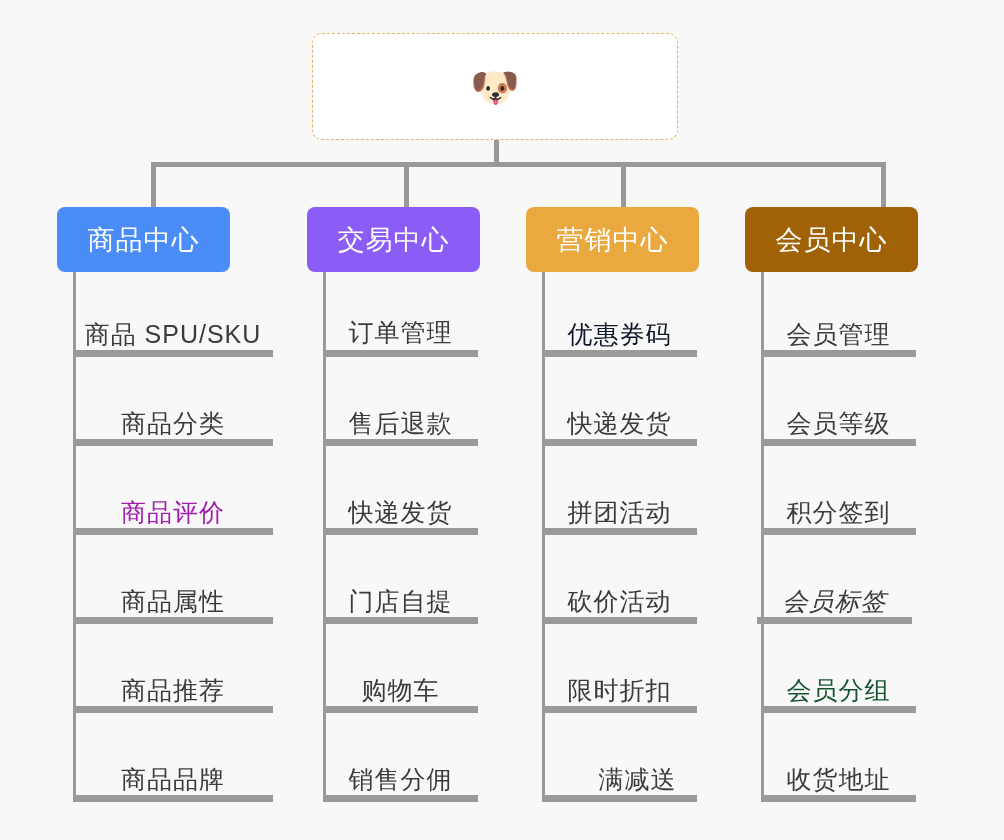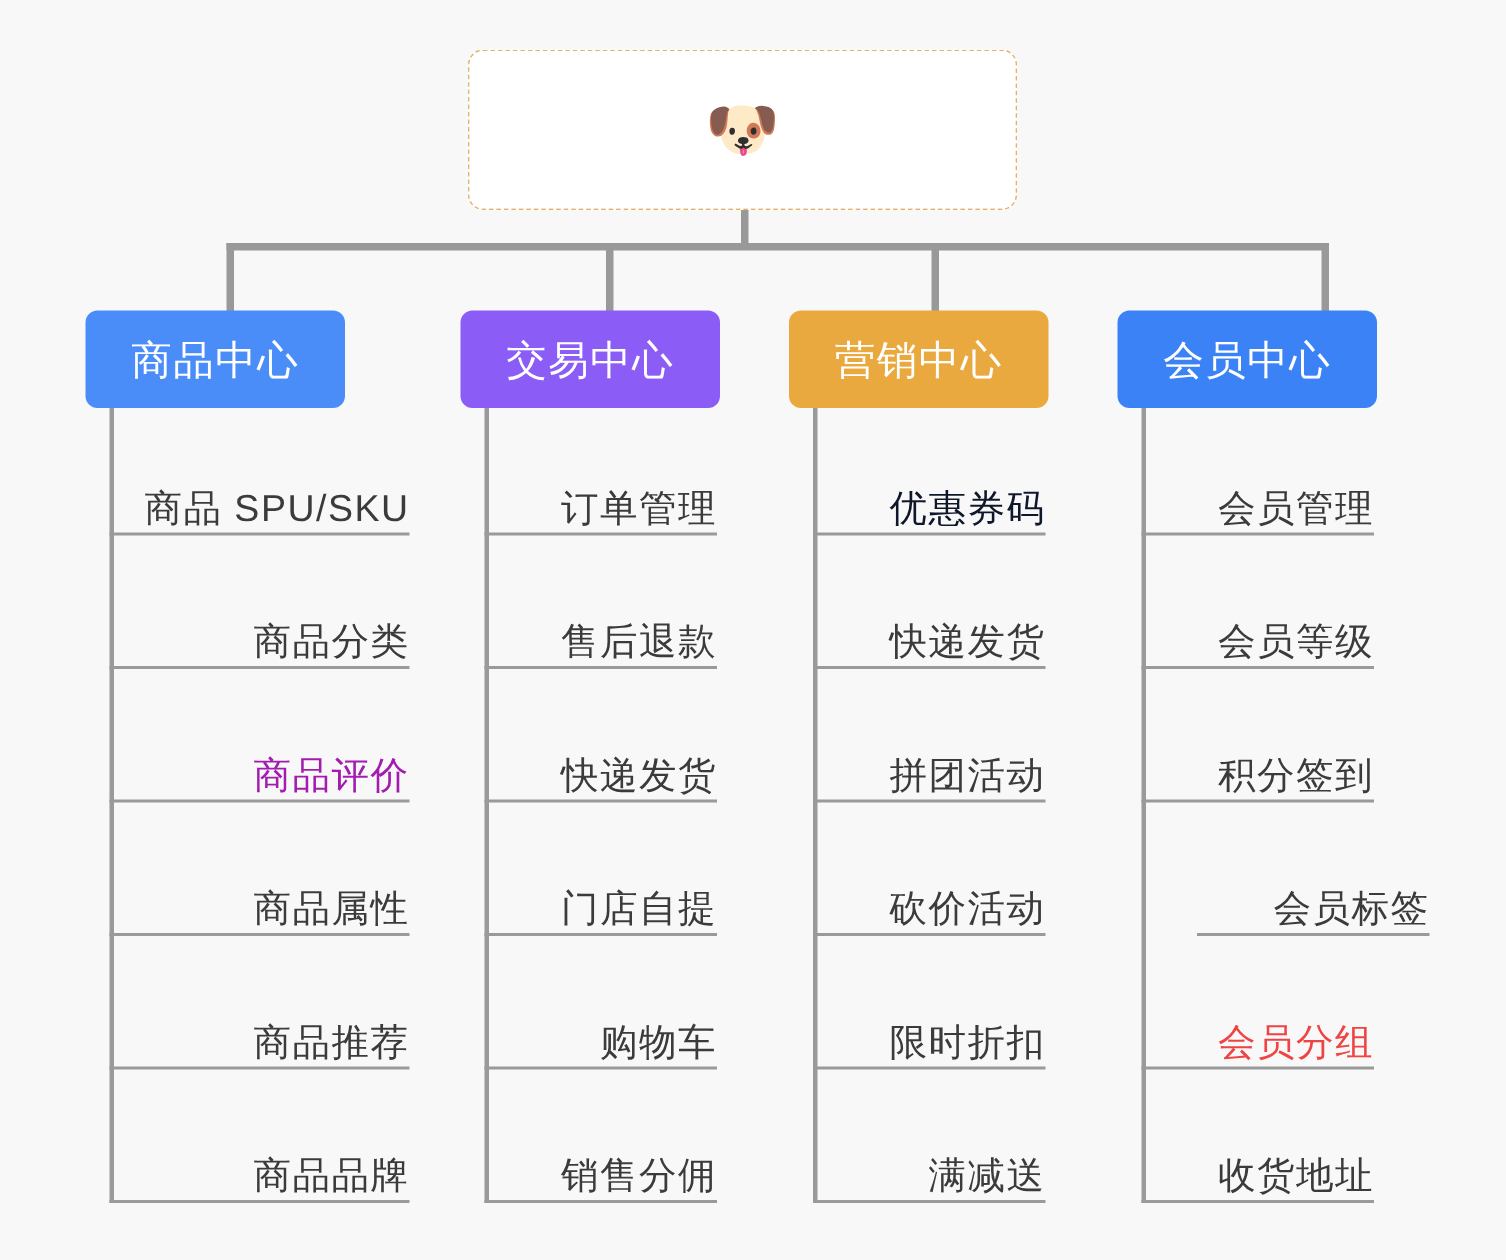--- a/index.html
+++ b/index.html
@@ -94,24 +94,24 @@
     top: 272px;
     width: 3px;
     background: #9a9a9a;
   }
 
   
   .leaf {
     position: absolute;
     height: 53px;
     box-sizing: border-box;
-    border-bottom: 2px solid #14532d;
+    border-bottom: 7px solid #14532d;
     display: flex;
     align-items: flex-end;
-    justify-content: flex-end;
+    justify-content: center;
     padding-bottom: 2px;
   }
   .leaf-label {
     font-size: 25px;
     color: #3b3b3b;
     white-space: nowrap;
     letter-spacing: 1px;
     line-height: 1.1;
   }
 </style>
@@ -150,21 +150,21 @@
       </div>
       <div class="leaf" style="left: 73px; top: 749px; width: 200px; border-bottom-color: rgb(154, 154, 154);">
         <span class="leaf-label" style="color: rgb(59, 59, 59);">商品品牌</span>
       </div>
       <div class="conn conn-drop" style="left: 404px; background: rgb(153, 153, 153);"></div>
       <div class="cat-header" style="left: 307px; background: #8b5cf6;">
         <span>交易中心</span>
       </div>
       <div class="trunk" style="left: 323px; height: 530px; background: rgb(154, 154, 154);"></div>
       <div class="leaf" style="left: 323px; top: 304px; width: 155px; border-bottom-color: rgb(154, 154, 154);">
-        <span class="leaf-label" style="color: rgb(59, 59, 59);">订单管理</span>
+        <span class="leaf-label" style="color: rgb(59, 59, 59); font-family: Liberation Mono, monospace;">订单管理</span>
       </div>
       <div class="leaf" style="left: 323px; top: 393px; width: 155px; border-bottom-color: rgb(154, 154, 154);">
         <span class="leaf-label" style="color: rgb(59, 59, 59);">售后退款</span>
       </div>
       <div class="leaf" style="left: 323px; top: 482px; width: 155px; border-bottom-color: rgb(154, 154, 154);">
         <span class="leaf-label" style="color: rgb(59, 59, 59);">快递发货</span>
       </div>
       <div class="leaf" style="left: 323px; top: 571px; width: 155px; border-bottom-color: rgb(154, 154, 154);">
         <span class="leaf-label" style="color: rgb(59, 59, 59);">门店自提</span>
       </div>
@@ -191,37 +191,37 @@
       <div class="leaf" style="left: 542px; top: 571px; width: 155px; border-bottom-color: rgb(154, 154, 154);">
         <span class="leaf-label" style="color: rgb(59, 59, 59);">砍价活动</span>
       </div>
       <div class="leaf" style="left: 542px; top: 660px; width: 155px; border-bottom-color: rgb(154, 154, 154);">
         <span class="leaf-label" style="color: rgb(59, 59, 59);">限时折扣</span>
       </div>
       <div class="leaf" style="left: 542px; top: 749px; width: 155px; border-bottom-color: rgb(154, 154, 154);">
         <span class="leaf-label" style="color: rgb(59, 59, 59); margin-left: 36px;">满减送</span>
       </div>
       <div class="conn conn-drop" style="left: 881px; background: rgb(153, 153, 153);"></div>
-      <div class="cat-header" style="left: 745px; background: #3b82f6;">
+      <div class="cat-header" style="left: 745px; background: #a16207;">
         <span>会员中心</span>
       </div>
       <div class="trunk" style="left: 761px; height: 530px; background: rgb(154, 154, 154);"></div>
       <div class="leaf" style="left: 761px; top: 304px; width: 155px; border-bottom-color: rgb(154, 154, 154);">
         <span class="leaf-label" style="color: rgb(59, 59, 59);">会员管理</span>
       </div>
       <div class="leaf" style="left: 761px; top: 393px; width: 155px; border-bottom-color: rgb(154, 154, 154);">
         <span class="leaf-label" style="color: rgb(59, 59, 59);">会员等级</span>
       </div>
       <div class="leaf" style="left: 761px; top: 482px; width: 155px; border-bottom-color: rgb(154, 154, 154);">
         <span class="leaf-label" style="color: rgb(59, 59, 59);">积分签到</span>
       </div>
-      <div class="leaf" style="left: 798px; top: 571px; width: 155px; border-bottom-color: rgb(154, 154, 154);">
+      <div class="leaf" style="left: 757px; top: 571px; width: 155px; border-bottom-color: rgb(154, 154, 154); font-style: italic;">
         <span class="leaf-label" style="color: rgb(59, 59, 59);">会员标签</span>
       </div>
       <div class="leaf" style="left: 761px; top: 660px; width: 155px; border-bottom-color: rgb(154, 154, 154);">
-        <span class="leaf-label" style="color: #ef4444;">会员分组</span>
+        <span class="leaf-label" style="color: #14532d;">会员分组</span>
       </div>
       <div class="leaf" style="left: 761px; top: 749px; width: 155px; border-bottom-color: rgb(154, 154, 154);">
         <span class="leaf-label" style="color: rgb(59, 59, 59);">收货地址</span>
       </div>
     </div>
 
 </div>
 
 </body></html>

